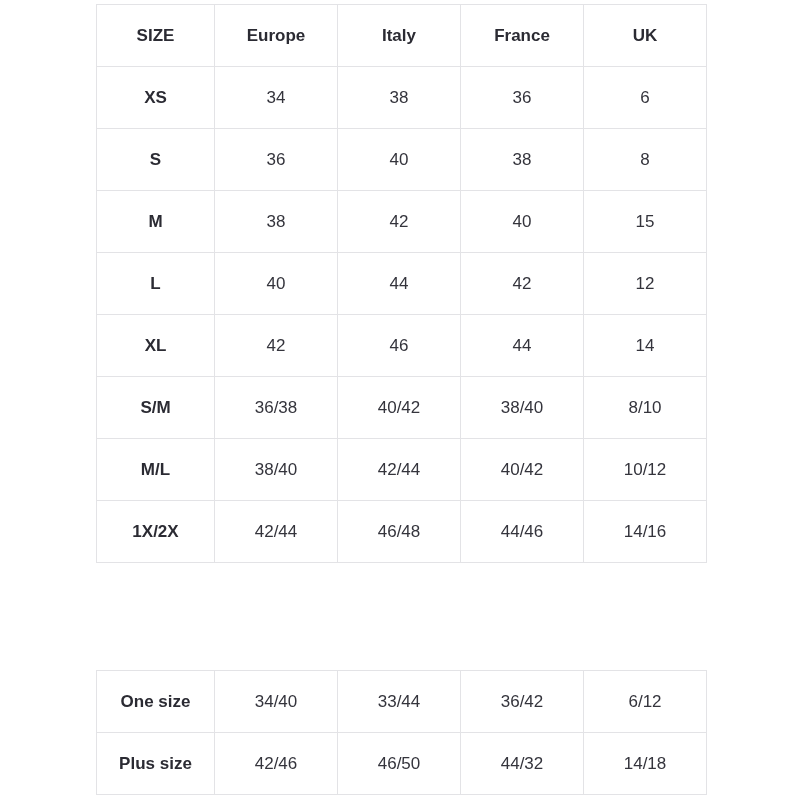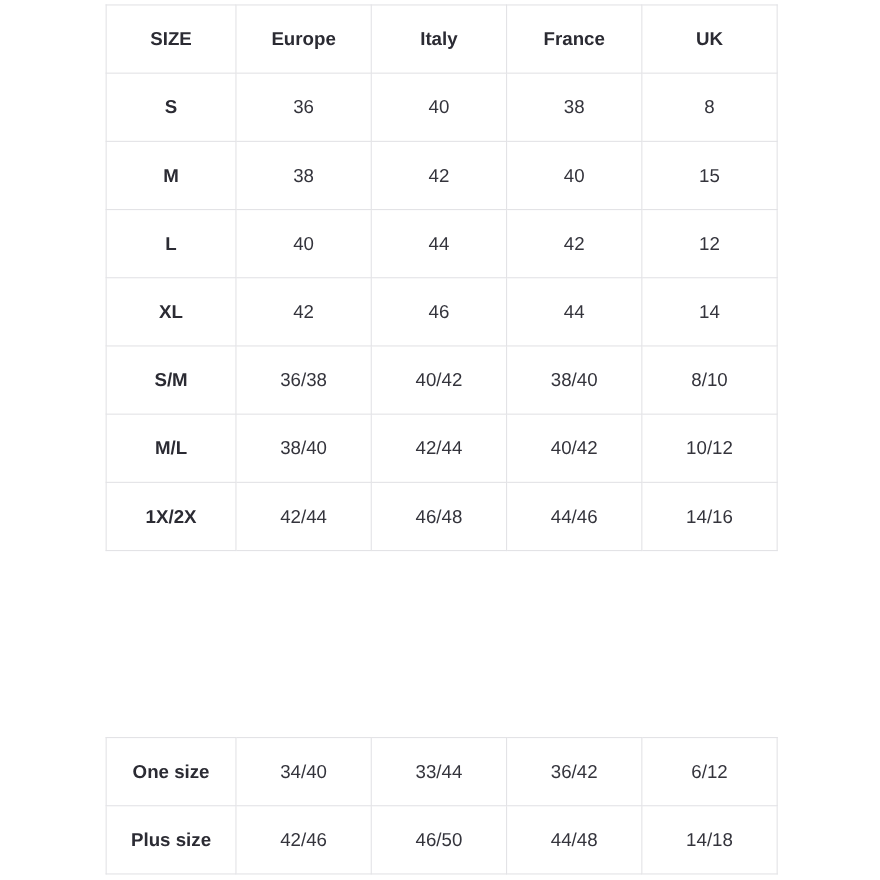--- a/index.html
+++ b/index.html
@@ -80,20 +80,27 @@
         <tr>
           <th>SIZE</th>
           <th>Europe</th>
           <th>Italy</th>
           <th>France</th>
           <th>UK</th>
         </tr>
       </thead>
       <tbody>
         <tr>
+          <td class="row-label">XS</td>
+          <td>34</td>
+          <td>38</td>
+          <td>36</td>
+          <td>6</td>
+        </tr>
+        <tr>
           <td class="row-label">S</td>
           <td>36</td>
           <td>40</td>
           <td>38</td>
           <td>8</td>
         </tr>
         <tr>
           <td class="row-label">M</td>
           <td>38</td>
           <td>42</td>
@@ -153,20 +160,20 @@
           <td class="row-label">One size</td>
           <td>34/40</td>
           <td>33/44</td>
           <td>36/42</td>
           <td>6/12</td>
         </tr>
         <tr>
           <td class="row-label">Plus size</td>
           <td>42/46</td>
           <td>46/50</td>
-          <td>44/48</td>
+          <td>44/32</td>
           <td>14/18</td>
         </tr>
       </tbody>
     </table>
   </div>
 
 </div>
 
 </body></html>

